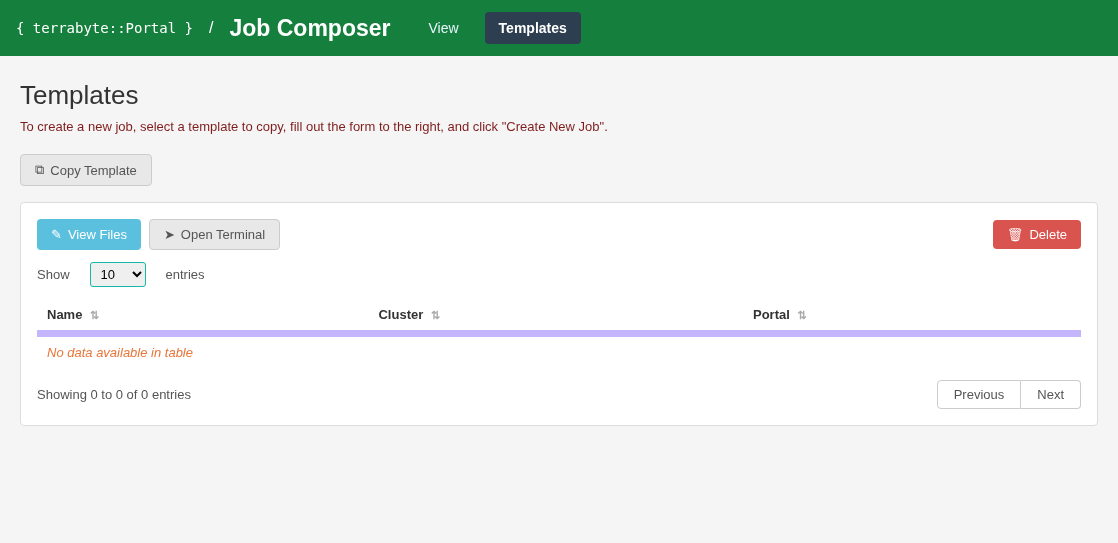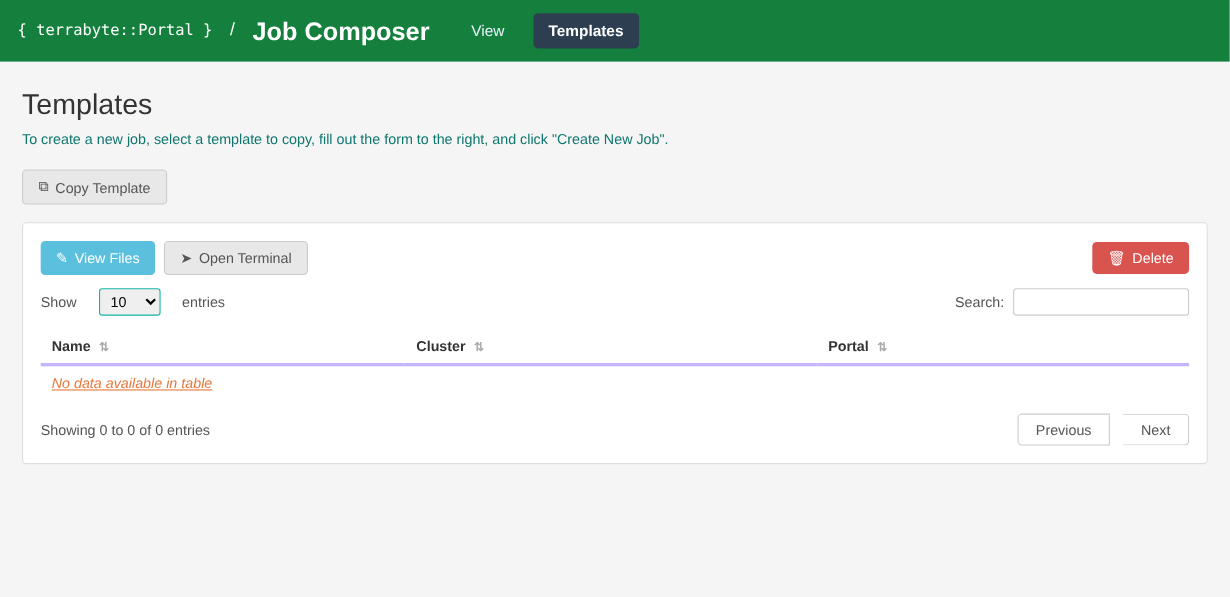--- a/index.html
+++ b/index.html
@@ -41,21 +41,21 @@
       padding: 24px 20px 20px 20px;
     }
     .page-title {
       font-size: 26px;
       font-weight: normal;
       color: #333;
       margin-bottom: 8px;
     }
     .page-subtitle {
       font-size: 13px;
-      color: #0f766e;
+      color: #7f1d1d;
       margin-bottom: 20px;
     }
 
     
     .card {
       background: #fff;
       border: 1px solid #ddd;
       border-radius: 4px;
       padding: 16px;
     }
@@ -147,36 +147,35 @@
       white-space: nowrap;
     }
     thead th .sort-icon {
       display: inline-block;
       margin-left: 4px;
       color: #aaa;
       font-size: 11px;
     }
     tbody tr td {
       padding: 8px 10px;
-      border-top: 3px solid #c4b5fd;
-      color: #555;
-      text-decoration: underline;
+      border-top: 7px solid #c4b5fd;
+      color: #555;
     }
     .no-data { font-style: italic; color: #e8763a; }
 
     
     .pagination-row {
       display: flex;
       align-items: center;
       justify-content: space-between;
       margin-top: 12px;
       font-size: 13px;
       color: #555;
     }
-    .pagination-buttons { display: flex; gap: 12px; }
+    .pagination-buttons { display: flex; gap: 0; }
     .btn-page {
       padding: 6px 16px;
       border: 1px solid #ccc;
       background: #fff;
       color: #555;
       cursor: pointer;
       font-size: 13px;
     }
     .btn-page:first-child { border-radius: 4px 0 0 4px; }
     .btn-page:last-child { border-radius: 0 4px 4px 0; border-left: none; }
@@ -227,24 +226,20 @@
     <div class="table-controls-top">
       <div class="show-entries">
         <span>Show</span>
         <select>
           <option>10</option>
           <option>25</option>
           <option>50</option>
           <option>100</option>
         </select>
         <span>entries</span>
-      </div>
-      <div class="search-box">
-        <label>Search:</label>
-        <input type="text" style="">
       </div>
     </div>
 
     <table>
       <thead>
         <tr>
           <th>
             <span>Name</span>
             <span class="sort-icon">⇅</span>
           </th>

